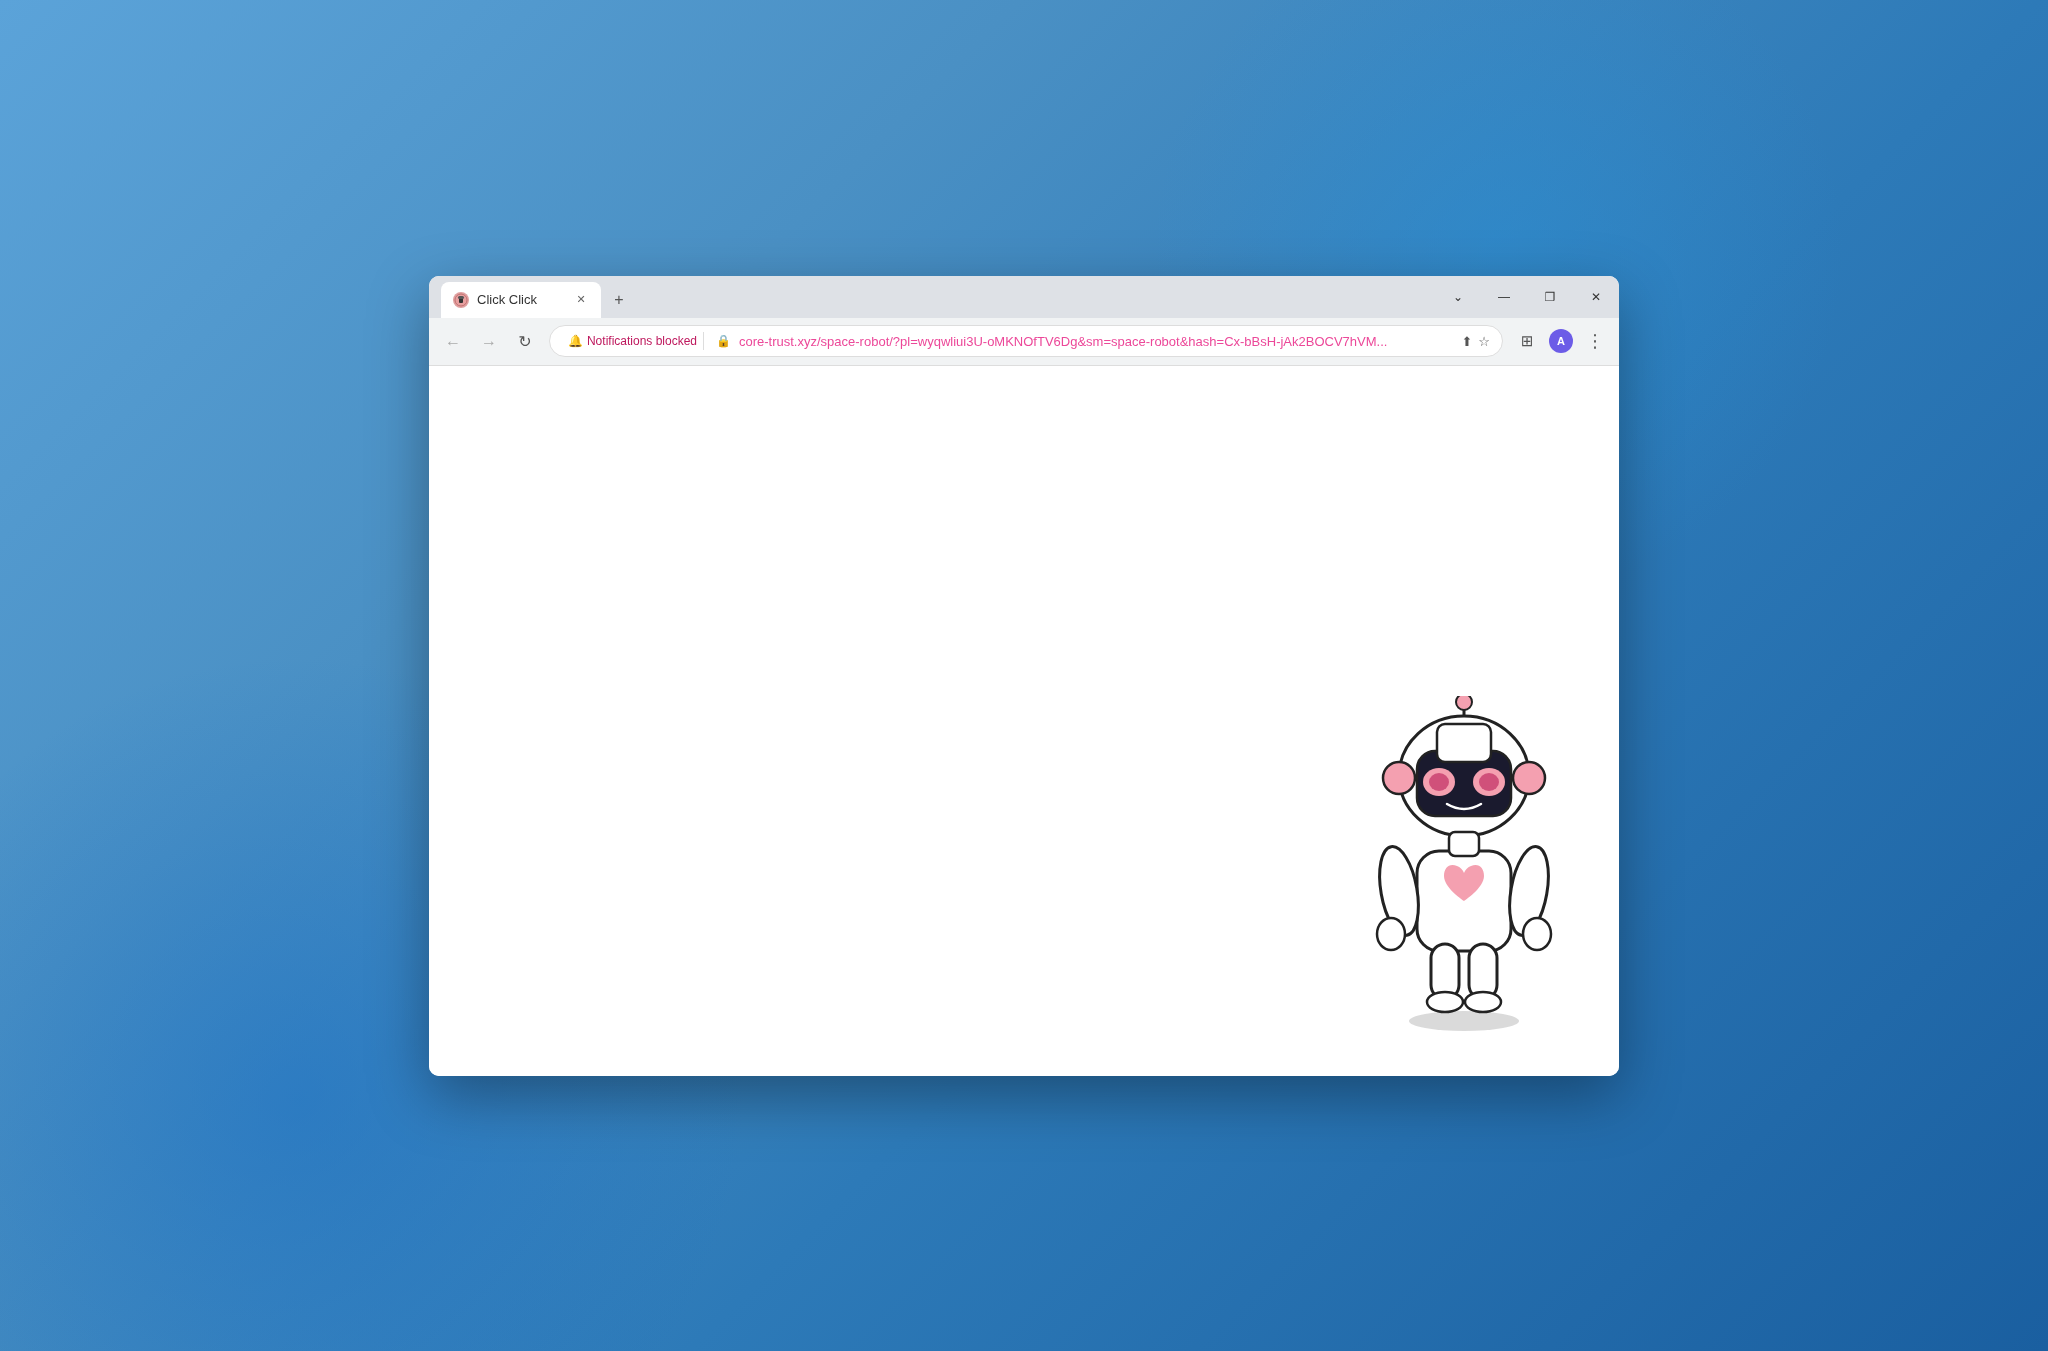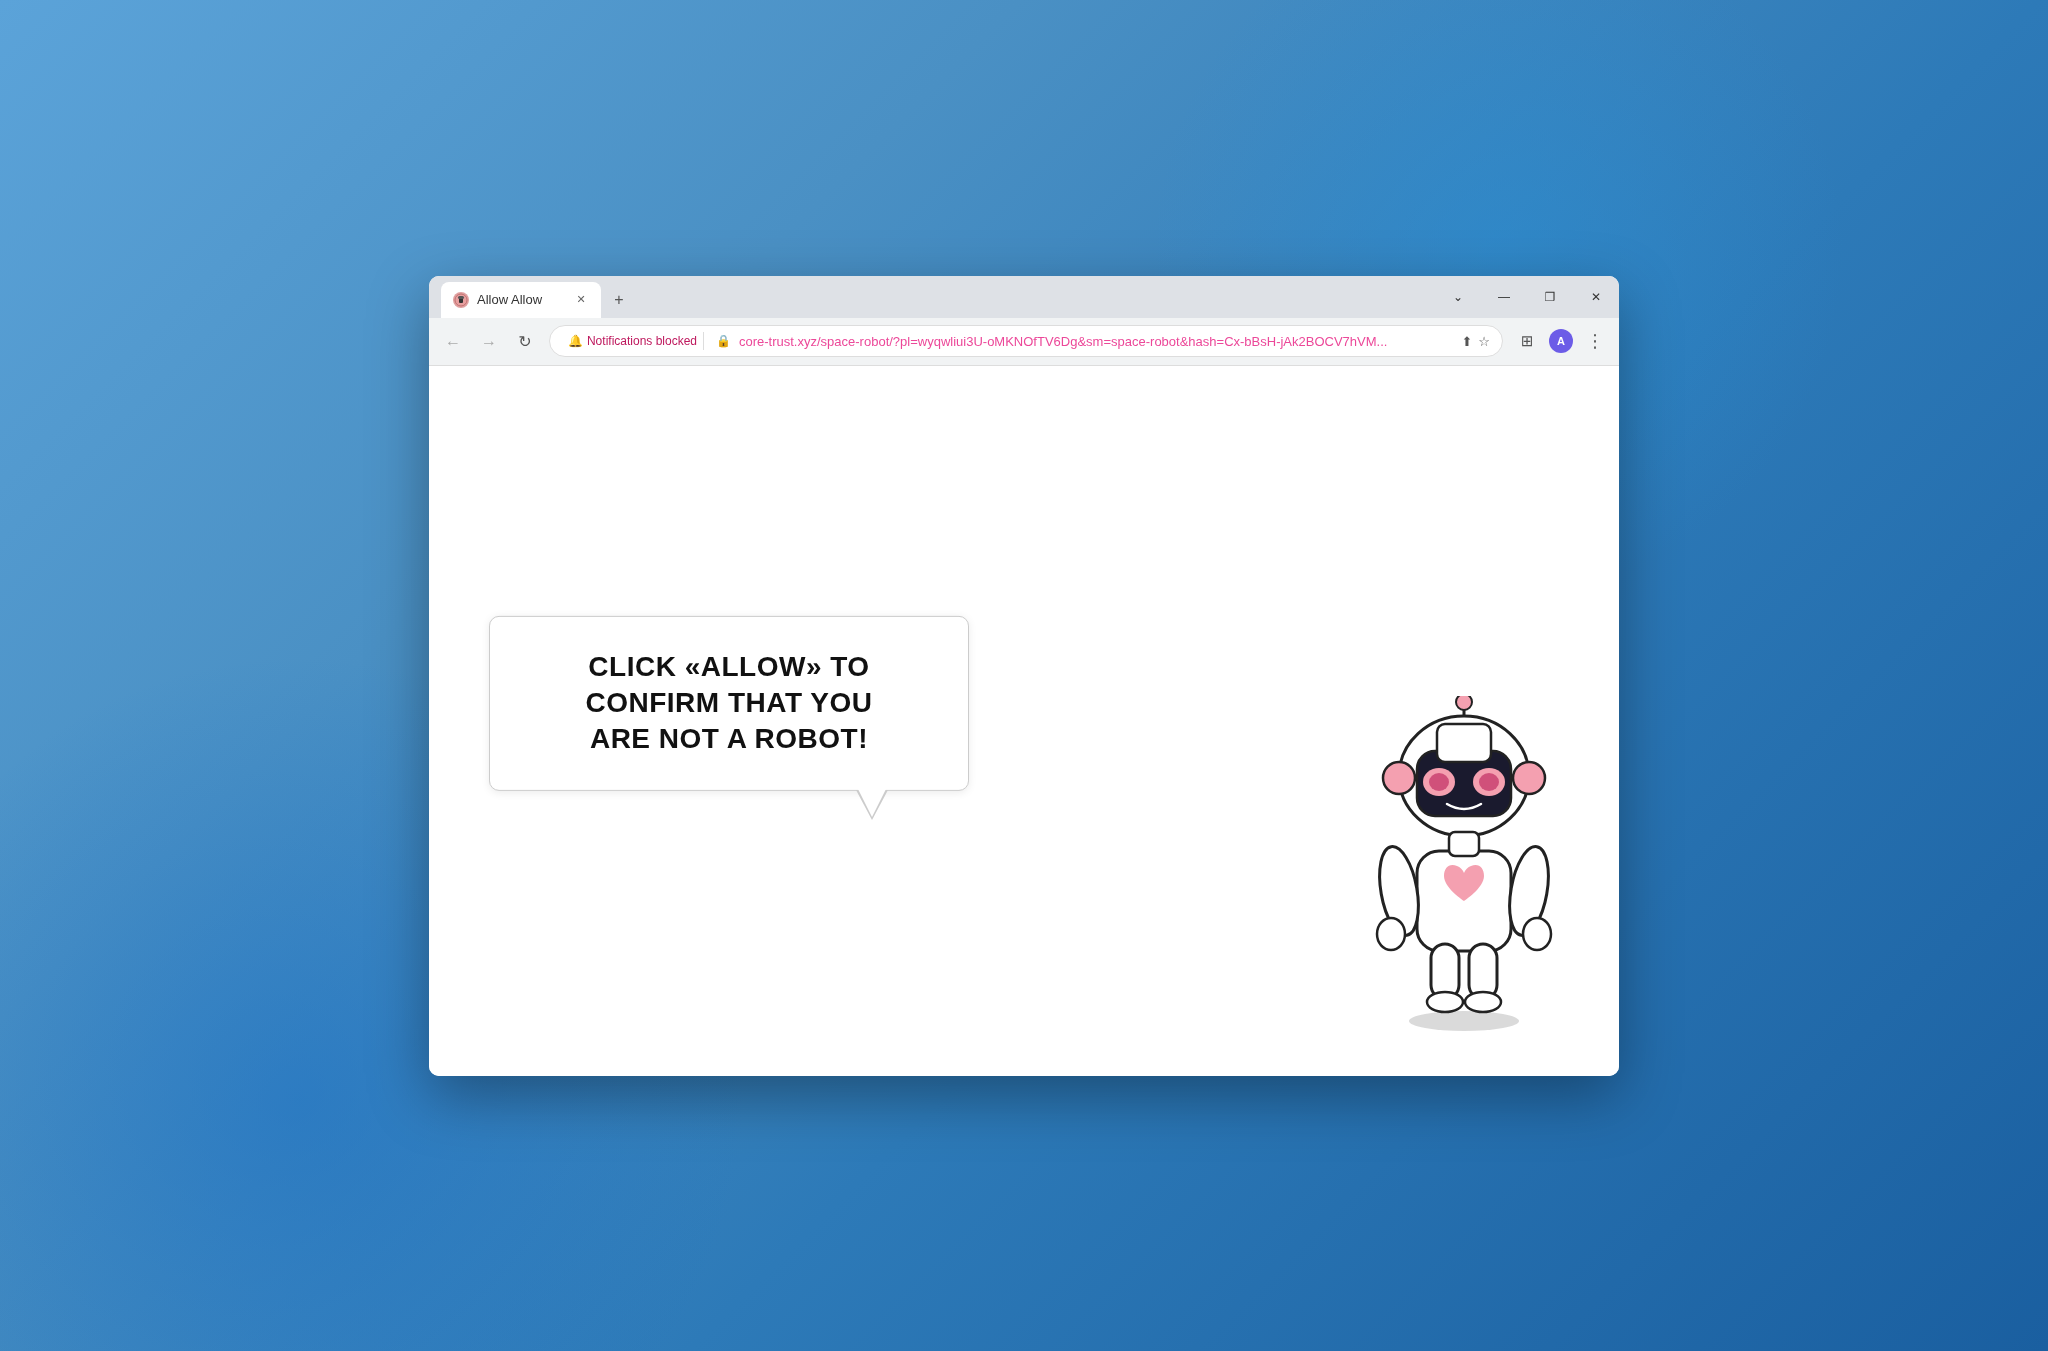--- a/index.html
+++ b/index.html
@@ -331,21 +331,21 @@
   <div class="title-bar">
     <div class="tab-list">
       <div class="tab">
         <div class="tab-favicon">
           <svg width="14" height="14" viewBox="0 0 14 14">
             <circle cx="7" cy="7" r="6" fill="#e8a0a0" stroke="#c07070" stroke-width="1"></circle>
             <rect x="5" y="5" width="4" height="5" rx="1" fill="#333"></rect>
             <rect x="4" y="3" width="6" height="3" rx="1.5" fill="#555"></rect>
           </svg>
         </div>
-        <span class="tab-title">Allow Allow</span>
+        <span class="tab-title">Click Click</span>
         <div class="tab-close">✕</div>
       </div>
       <div class="new-tab-btn">+</div>
     </div>
 
     <div class="window-controls">
       <button class="win-ctrl-btn">
         <span>⌄</span>
       </button>
       <button class="win-ctrl-btn">
@@ -395,28 +395,20 @@
         </div>
       </div>
       <div class="icon-btn">
         <span style="font-size:18px;">⋮</span>
       </div>
     </div>
   </div>
 
   <div class="page-content">
 
-    <div class="speech-bubble-wrapper">
-      <div class="speech-bubble">
-        <div class="speech-bubble-text">
-          <span>CLICK «ALLOW» TO CONFIRM THAT YOU</span><br>
-          <span>ARE NOT A ROBOT!</span>
-        </div>
-      </div>
-    </div>
 
     <div class="robot-container">
       <svg viewBox="0 0 230 380" width="230" height="380" xmlns="http://www.w3.org/2000/svg">
 
         <line x1="115" y1="30" x2="115" y2="10" stroke="#222" stroke-width="3" stroke-linecap="round"></line>
         <circle cx="115" cy="6" r="8" fill="#f4a0b0" stroke="#222" stroke-width="2"></circle>
 
         <ellipse cx="115" cy="80" rx="65" ry="60" fill="white" stroke="#222" stroke-width="3"></ellipse>
 
         <rect x="68" y="55" width="94" height="65" rx="18" fill="#1a1a2e" stroke="#222" stroke-width="2.5"></rect>

